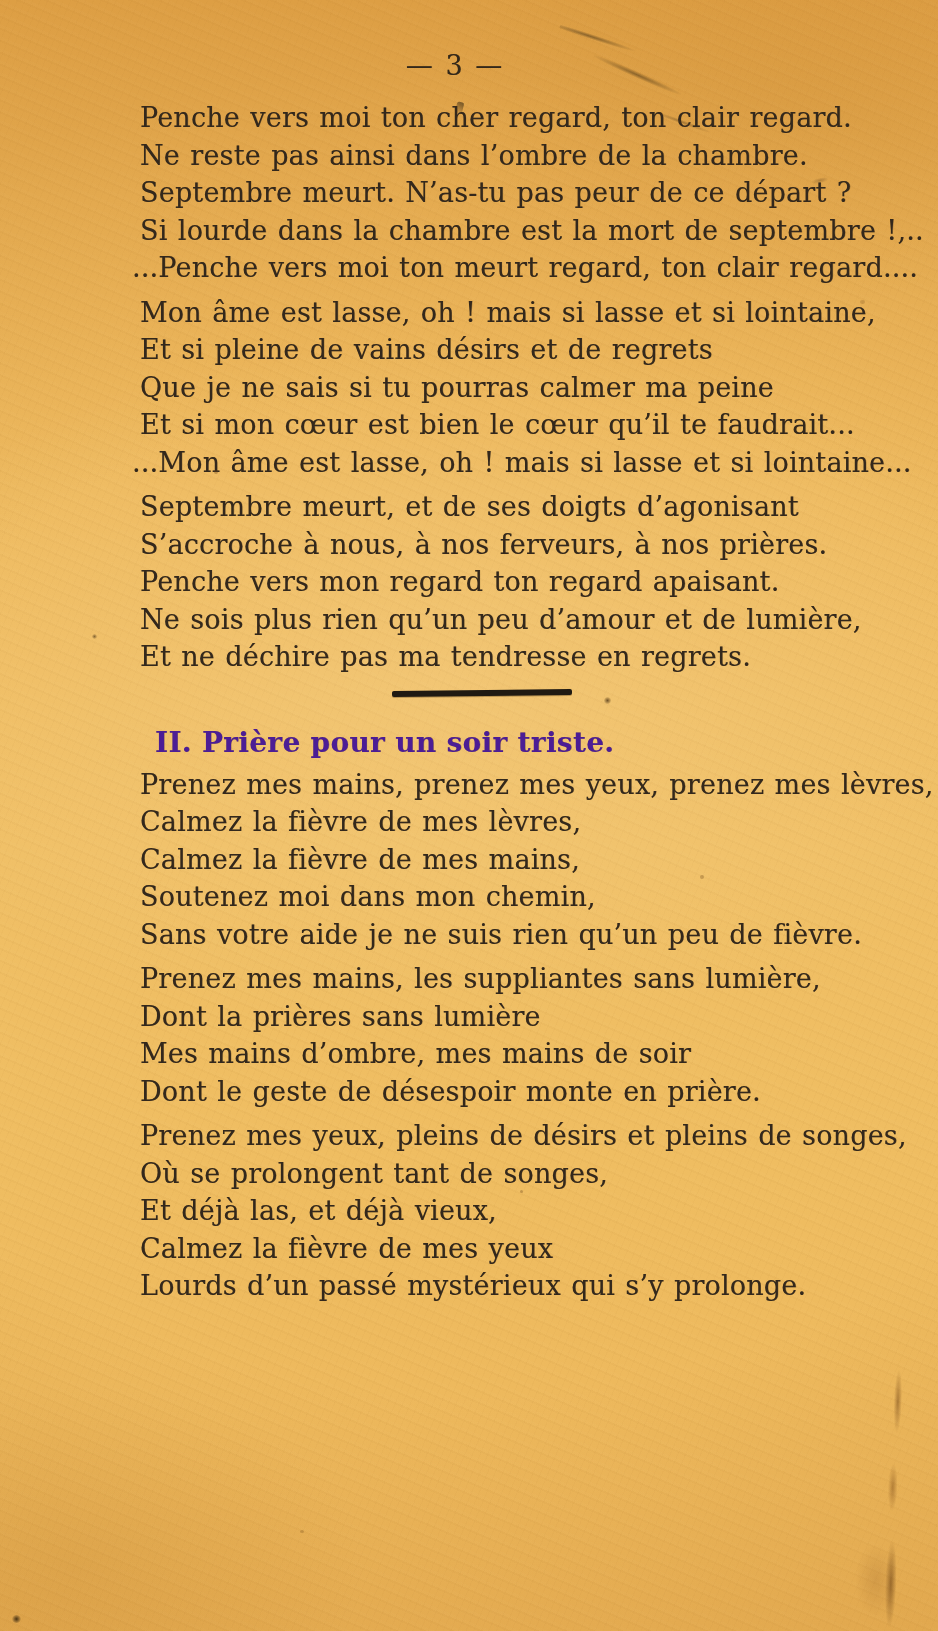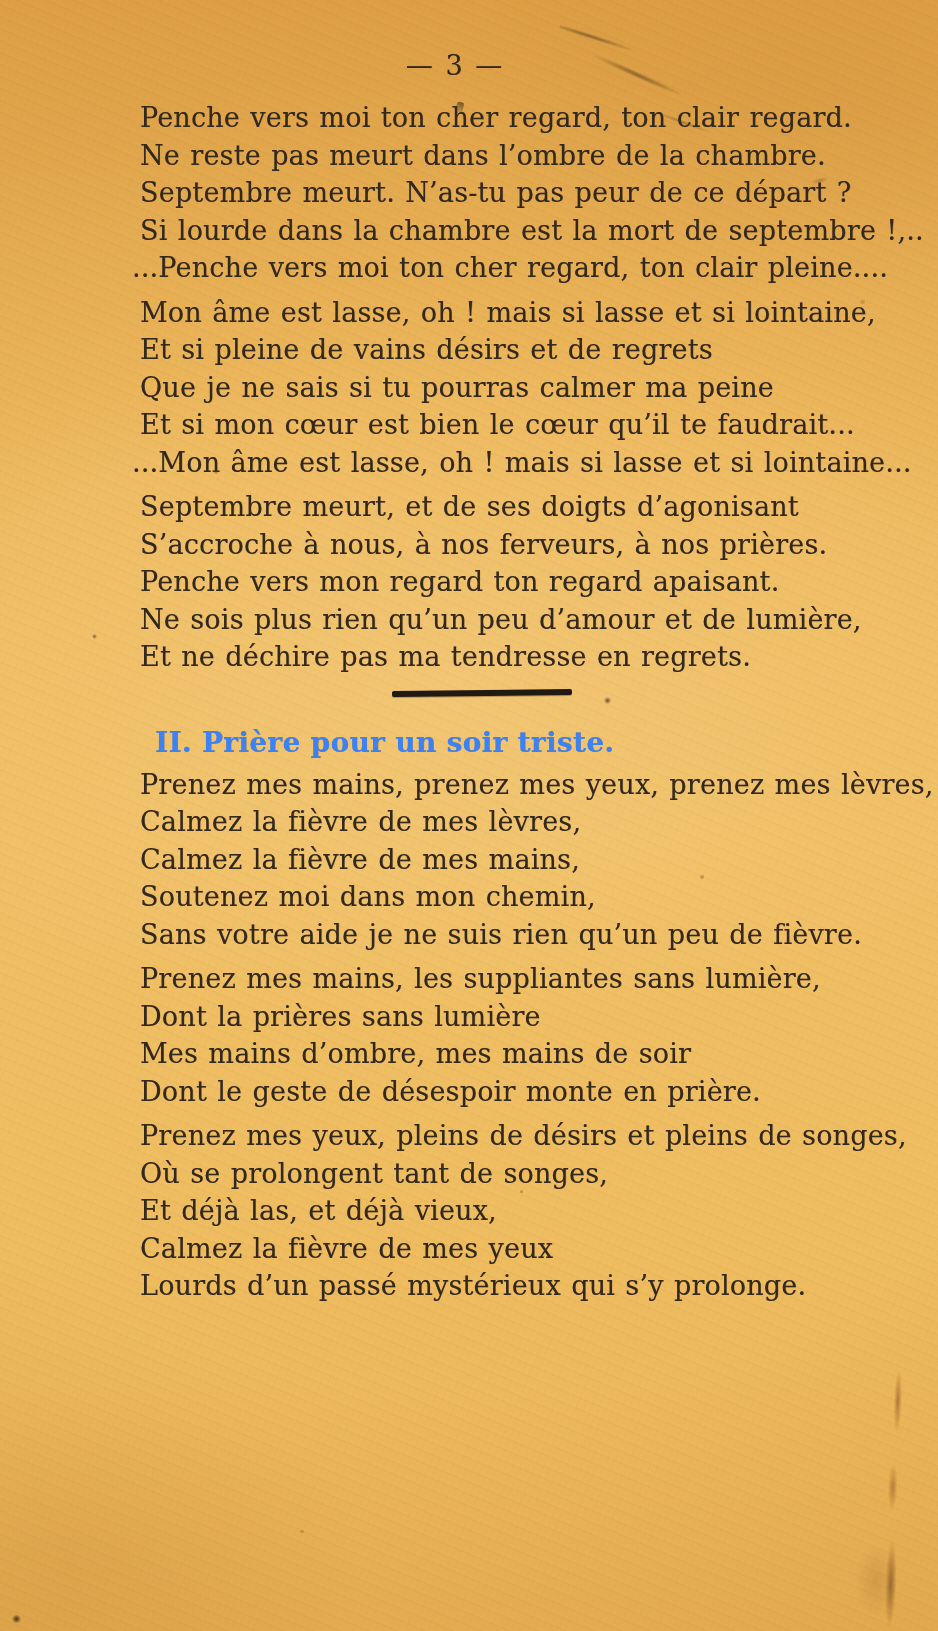--- a/index.html
+++ b/index.html
@@ -48,21 +48,21 @@
     margin:14px 0 0 252px;
     transform:rotate(-0.6deg);
     border-radius:2px;
     box-shadow:0 1px 0 rgba(90,60,20,0.35);
   }
   .poem-heading{
     margin:30px 0 6px 15px;
     font-weight:700;
     font-size:28px;
     line-height:34px;
-    color:#3b82f6;
+    color:#4c1d95;
     white-space:nowrap;
     letter-spacing:0.3px;
   }
   
   .stain{position:absolute;pointer-events:none;}
   .streak-1{left:558px;top:36px;width:78px;height:5px;background:radial-gradient(ellipse at 40% 50%, rgba(70,50,20,0.55), rgba(70,50,20,0) 75%);transform:rotate(18deg);}
   .streak-2{left:590px;top:72px;width:95px;height:6px;background:radial-gradient(ellipse at 50% 50%, rgba(60,42,16,0.5), rgba(60,42,16,0) 75%);transform:rotate(24deg);}
   .streak-3{left:652px;top:120px;width:60px;height:4px;background:radial-gradient(ellipse at 50% 50%, rgba(80,55,22,0.4), rgba(80,55,22,0) 75%);transform:rotate(20deg);}
   .tick-mark{left:456px;top:102px;width:7px;height:12px;background:linear-gradient(200deg, rgba(55,40,18,0.65), rgba(55,40,18,0));transform:rotate(14deg);border-radius:2px;}
   .dot-1{left:604px;top:697px;width:7px;height:7px;border-radius:50%;background:radial-gradient(circle, rgba(70,45,15,0.75), rgba(70,45,15,0) 80%);}
@@ -87,24 +87,24 @@
 
 <div class="page">
 
   <div class="page-number">— 3 —</div>
 
   <div class="text-block">
 
     <div class="poem">
       <div class="stanza">
         <div class="line">Penche vers moi ton cher regard, ton clair regard.</div>
-        <div class="line">Ne reste pas meurt dans l’ombre de la chambre.</div>
+        <div class="line">Ne reste pas ainsi dans l’ombre de la chambre.</div>
         <div class="line">Septembre meurt. N’as-tu pas peur de ce départ ?</div>
         <div class="line">Si lourde dans la chambre est la mort de septembre !,..</div>
-        <div class="line hang">...Penche vers moi ton cher regard, ton clair pleine....</div>
+        <div class="line hang">...Penche vers moi ton meurt regard, ton clair regard....</div>
       </div>
       <div class="stanza">
         <div class="line">Mon âme est lasse, oh !  mais si lasse et si lointaine,</div>
         <div class="line">Et si pleine de vains désirs et de regrets</div>
         <div class="line">Que je ne sais si tu pourras calmer ma peine</div>
         <div class="line">Et si mon cœur est bien le cœur qu’il te faudrait...</div>
         <div class="line hang">...Mon âme est lasse, oh ! mais si lasse et si lointaine...</div>
       </div>
       <div class="stanza">
         <div class="line">Septembre meurt, et de ses doigts d’agonisant</div>

